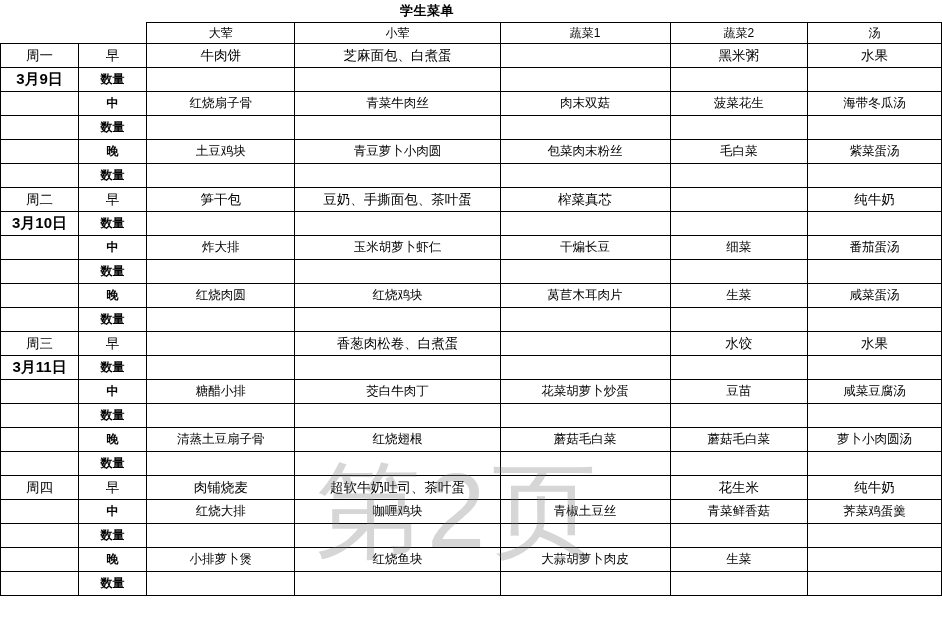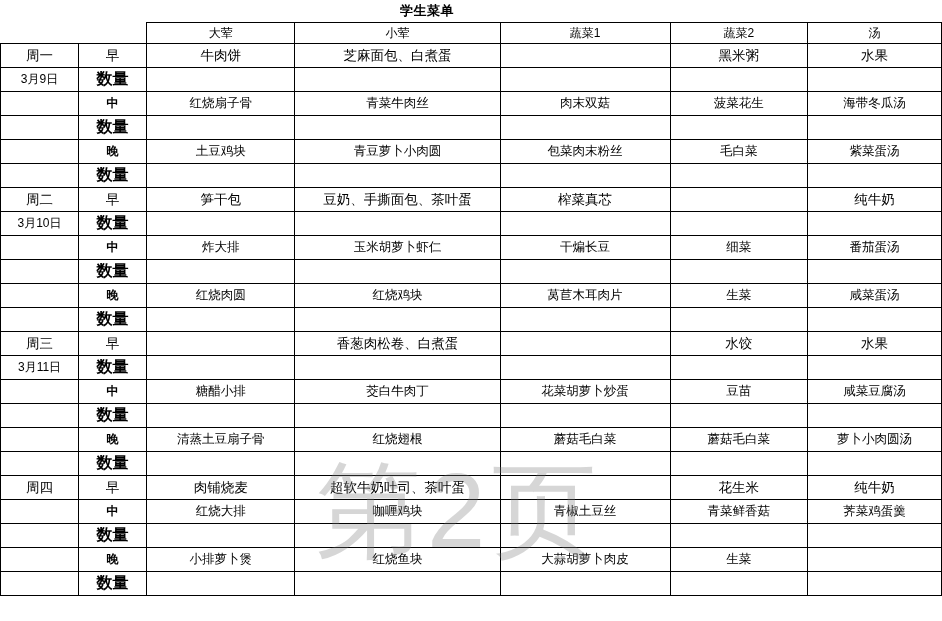--- a/index.html
+++ b/index.html
@@ -64,22 +64,22 @@
   col.c5 { width: 137px; }
   col.c6 { width: 134px; }
 
   tr.head td {
     font-weight: normal;
     font-size: 12px;
     height: 20px;
   }
   tr.breakfast td { font-weight: normal; font-size: 13.5px; }
   td.day-label { font-weight: bold; }
-  td.date-label { font-weight: normal; font-size: 12px; }
-  td.qty-label { font-weight: bold; font-size: 16px; }
+  td.date-label { font-weight: bold; font-size: 15px; }
+  td.qty-label { font-weight: bold; font-size: 12px; }
   td.meal-label { font-weight: bold; font-size: 12px; }
   td.empty { }
   .watermark {
     position: absolute;
     left: 316px;
     top: 458px;
     font-size: 105px;
     font-weight: normal;
     color: rgba(120,120,120,0.30);
     letter-spacing: 6px;

